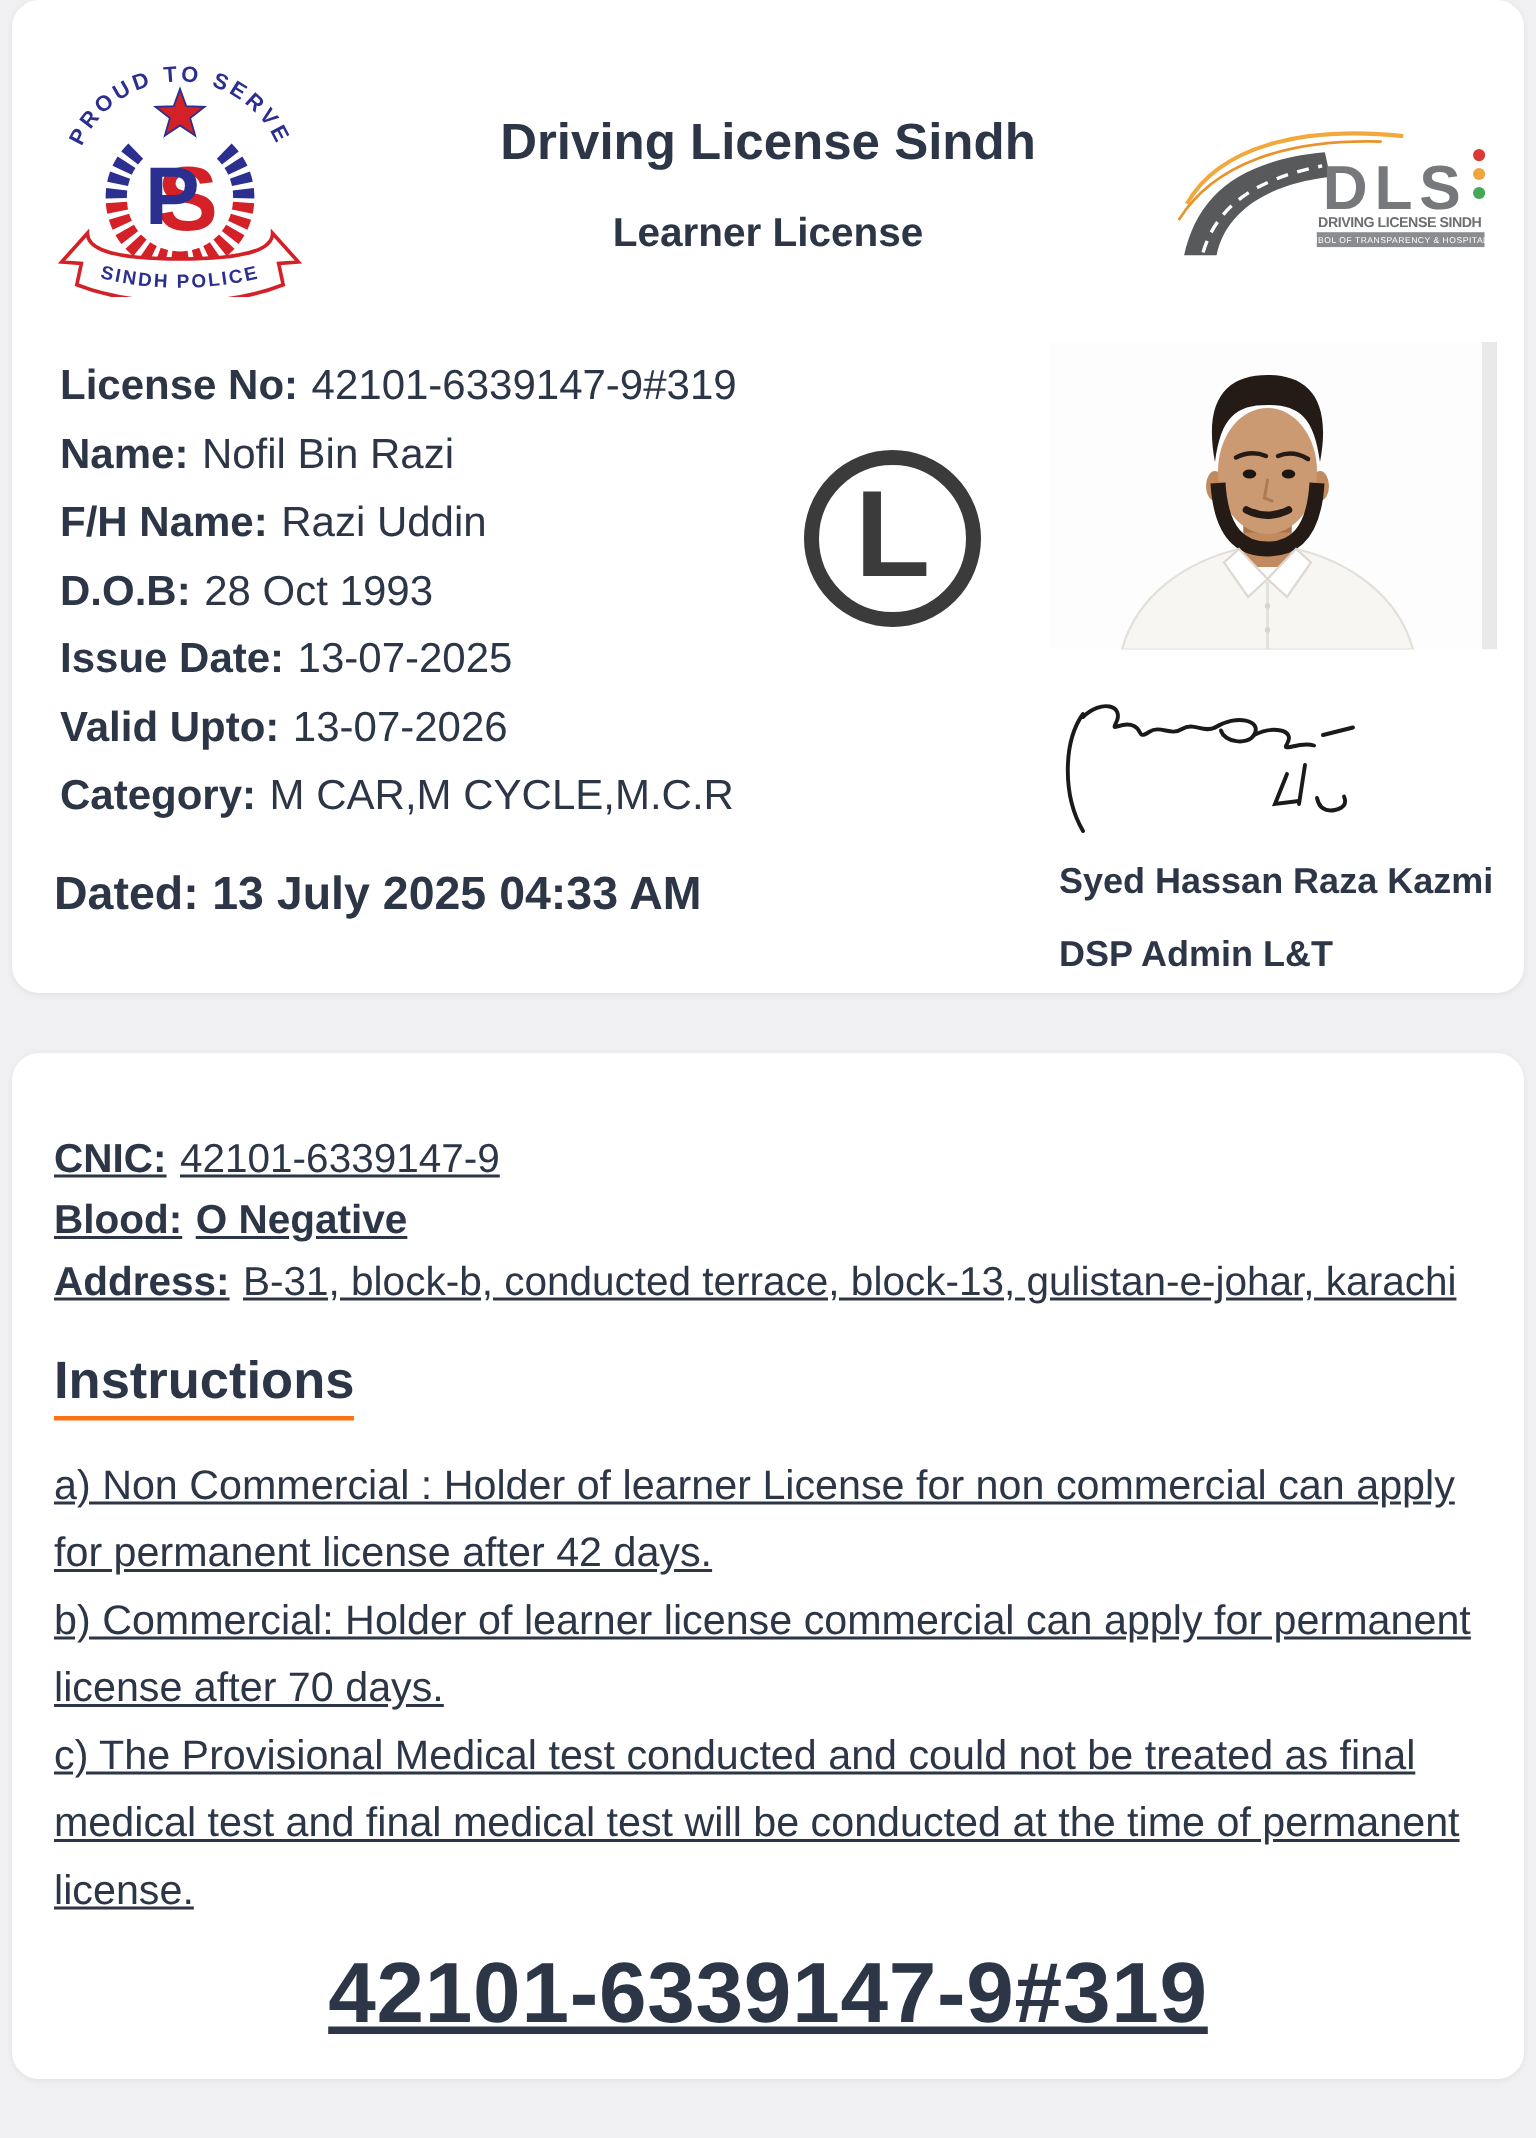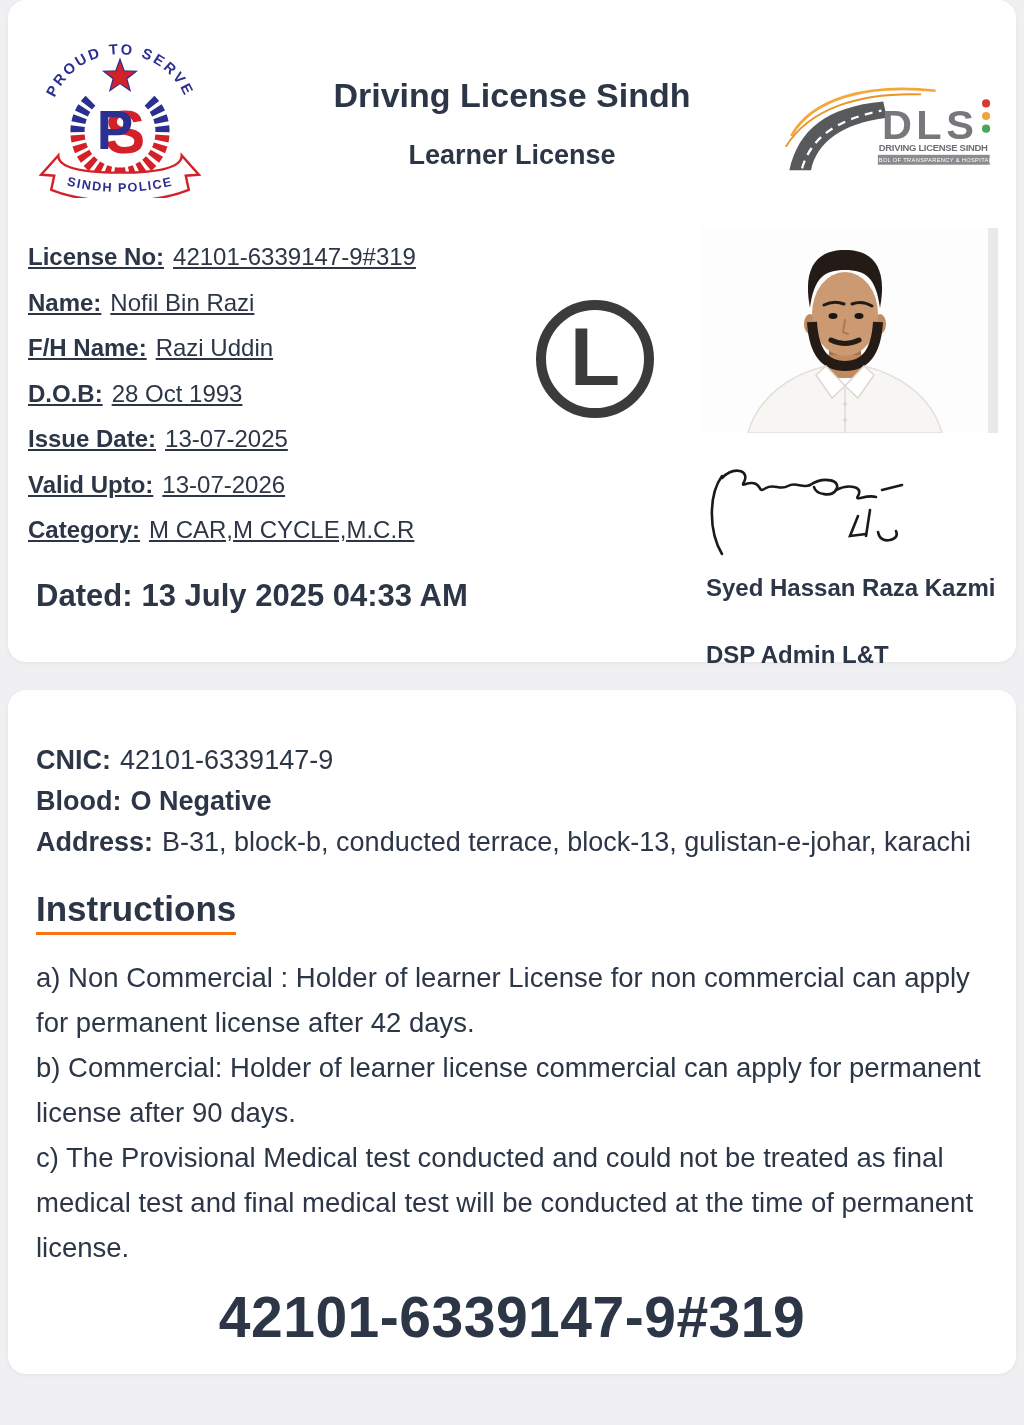--- a/index.html
+++ b/index.html
@@ -10,42 +10,42 @@
     color:#2c3647;
     overflow:hidden;
   }
   .card{
     background:#ffffff;
     border-radius:18px;
     margin:0 8px;
     box-shadow:0 1px 4px rgba(0,0,0,.06);
   }
   .card1{position:relative;height:662px;}
-  .card2{position:relative;margin-top:28px;height:684px;padding:50px 28px 0;box-sizing:border-box;}
+  .card2{position:relative;margin-top:40px;height:684px;padding:50px 28px 0;box-sizing:border-box;text-decoration:underline;}
 
   .h-title{position:absolute;left:0;right:0;top:76px;text-align:center;font-size:34px;font-weight:bold;margin:0;}
   .h-sub{position:absolute;left:0;right:0;top:140px;text-align:center;font-size:27px;font-weight:bold;margin:0;}
 
   .police-logo{position:absolute;left:26px;top:36px;}
   .dls-logo{position:absolute;right:20px;top:86px;}
 
-  .fields{position:absolute;left:20px;top:234px;font-size:24px;line-height:45.5px;text-decoration:underline;}
+  .fields{position:absolute;left:32px;top:234px;font-size:28px;line-height:45.5px;}
   .lbl{font-weight:bold;margin-right:9px;}
   .bold{font-weight:bold;}
 
   .plate{position:absolute;left:528px;top:300px;width:98px;height:98px;border:10px solid #3b3b3b;border-radius:50%;
          display:flex;align-items:center;justify-content:center;background:#fff;}
   .plate span{font-size:82px;font-weight:bold;color:#3b3b3b;line-height:1;margin-top:-5px;}
 
   .photo{position:absolute;left:692px;top:228px;}
   .signature{position:absolute;left:698px;top:464px;}
 
   .dated{position:absolute;left:28px;top:578px;font-size:31px;font-weight:bold;text-align:right;}
   .officer{position:absolute;left:698px;top:574px;font-size:24px;font-weight:bold;}
-  .officer .desig{margin-top:39px;}
+  .officer .desig{margin-top:21px;}
 
   .info-line{font-size:27px;line-height:41px;}
   .address{max-width:955px;}
   .instructions-h{display:inline-block;font-size:35px;font-weight:bold;border-bottom:3px solid #f97316;
                   margin:26px 0 20px;padding-bottom:3px;}
   .instr{font-size:27.5px;line-height:45px;margin:0;max-width:985px;}
   .big-number{text-align:center;font-size:57px;font-weight:bold;margin-top:14px;letter-spacing:.5px;}
 </style>
 </head>
 <body>
@@ -171,17 +171,17 @@
   </div>
   <div class="info-line address">
     <span class="lbl">Address:</span><span>B-31, block-b, conducted terrace, block-13, gulistan-e-johar, karachi</span>
   </div>
 
   <div>
     <span class="instructions-h">Instructions</span>
   </div>
 
   <p class="instr">a) Non Commercial : Holder of learner License for non commercial can apply for permanent license after 42 days.</p>
-  <p class="instr">b) Commercial: Holder of learner license commercial can apply for permanent license after 90 days.</p>
+  <p class="instr">b) Commercial: Holder of learner license commercial can apply for permanent license after 70 days.</p>
   <p class="instr">c) The Provisional Medical test conducted and could not be treated as final medical test and final medical test will be conducted at the time of permanent license.</p>
 
   <div class="big-number">42101-6339147-9#319</div>
 </div>
 
 </body></html>

